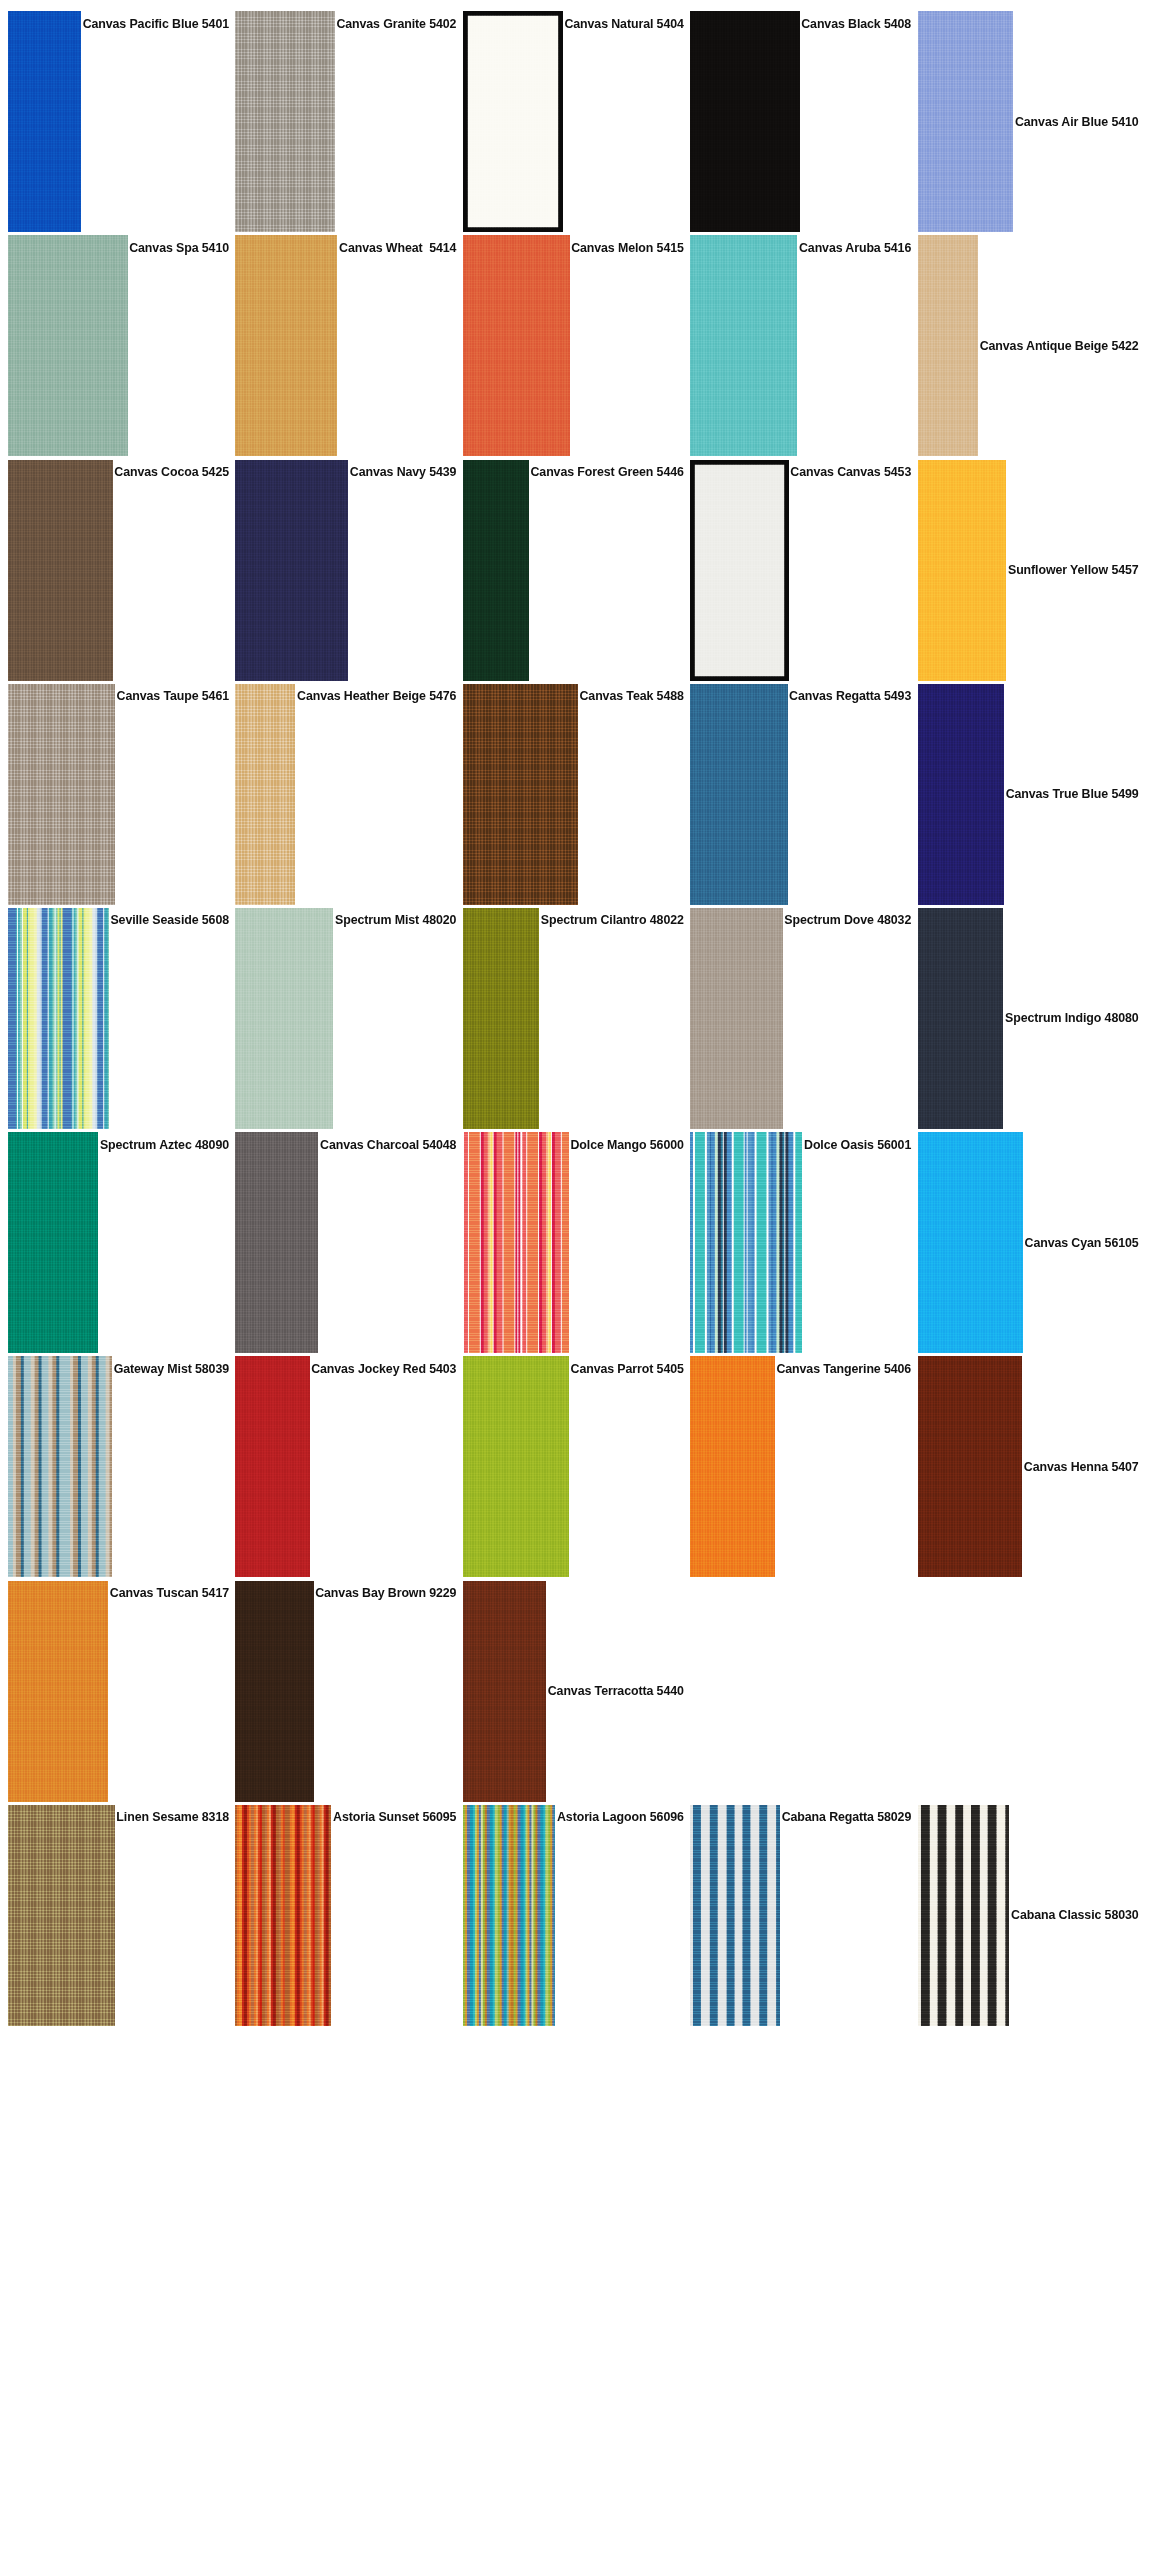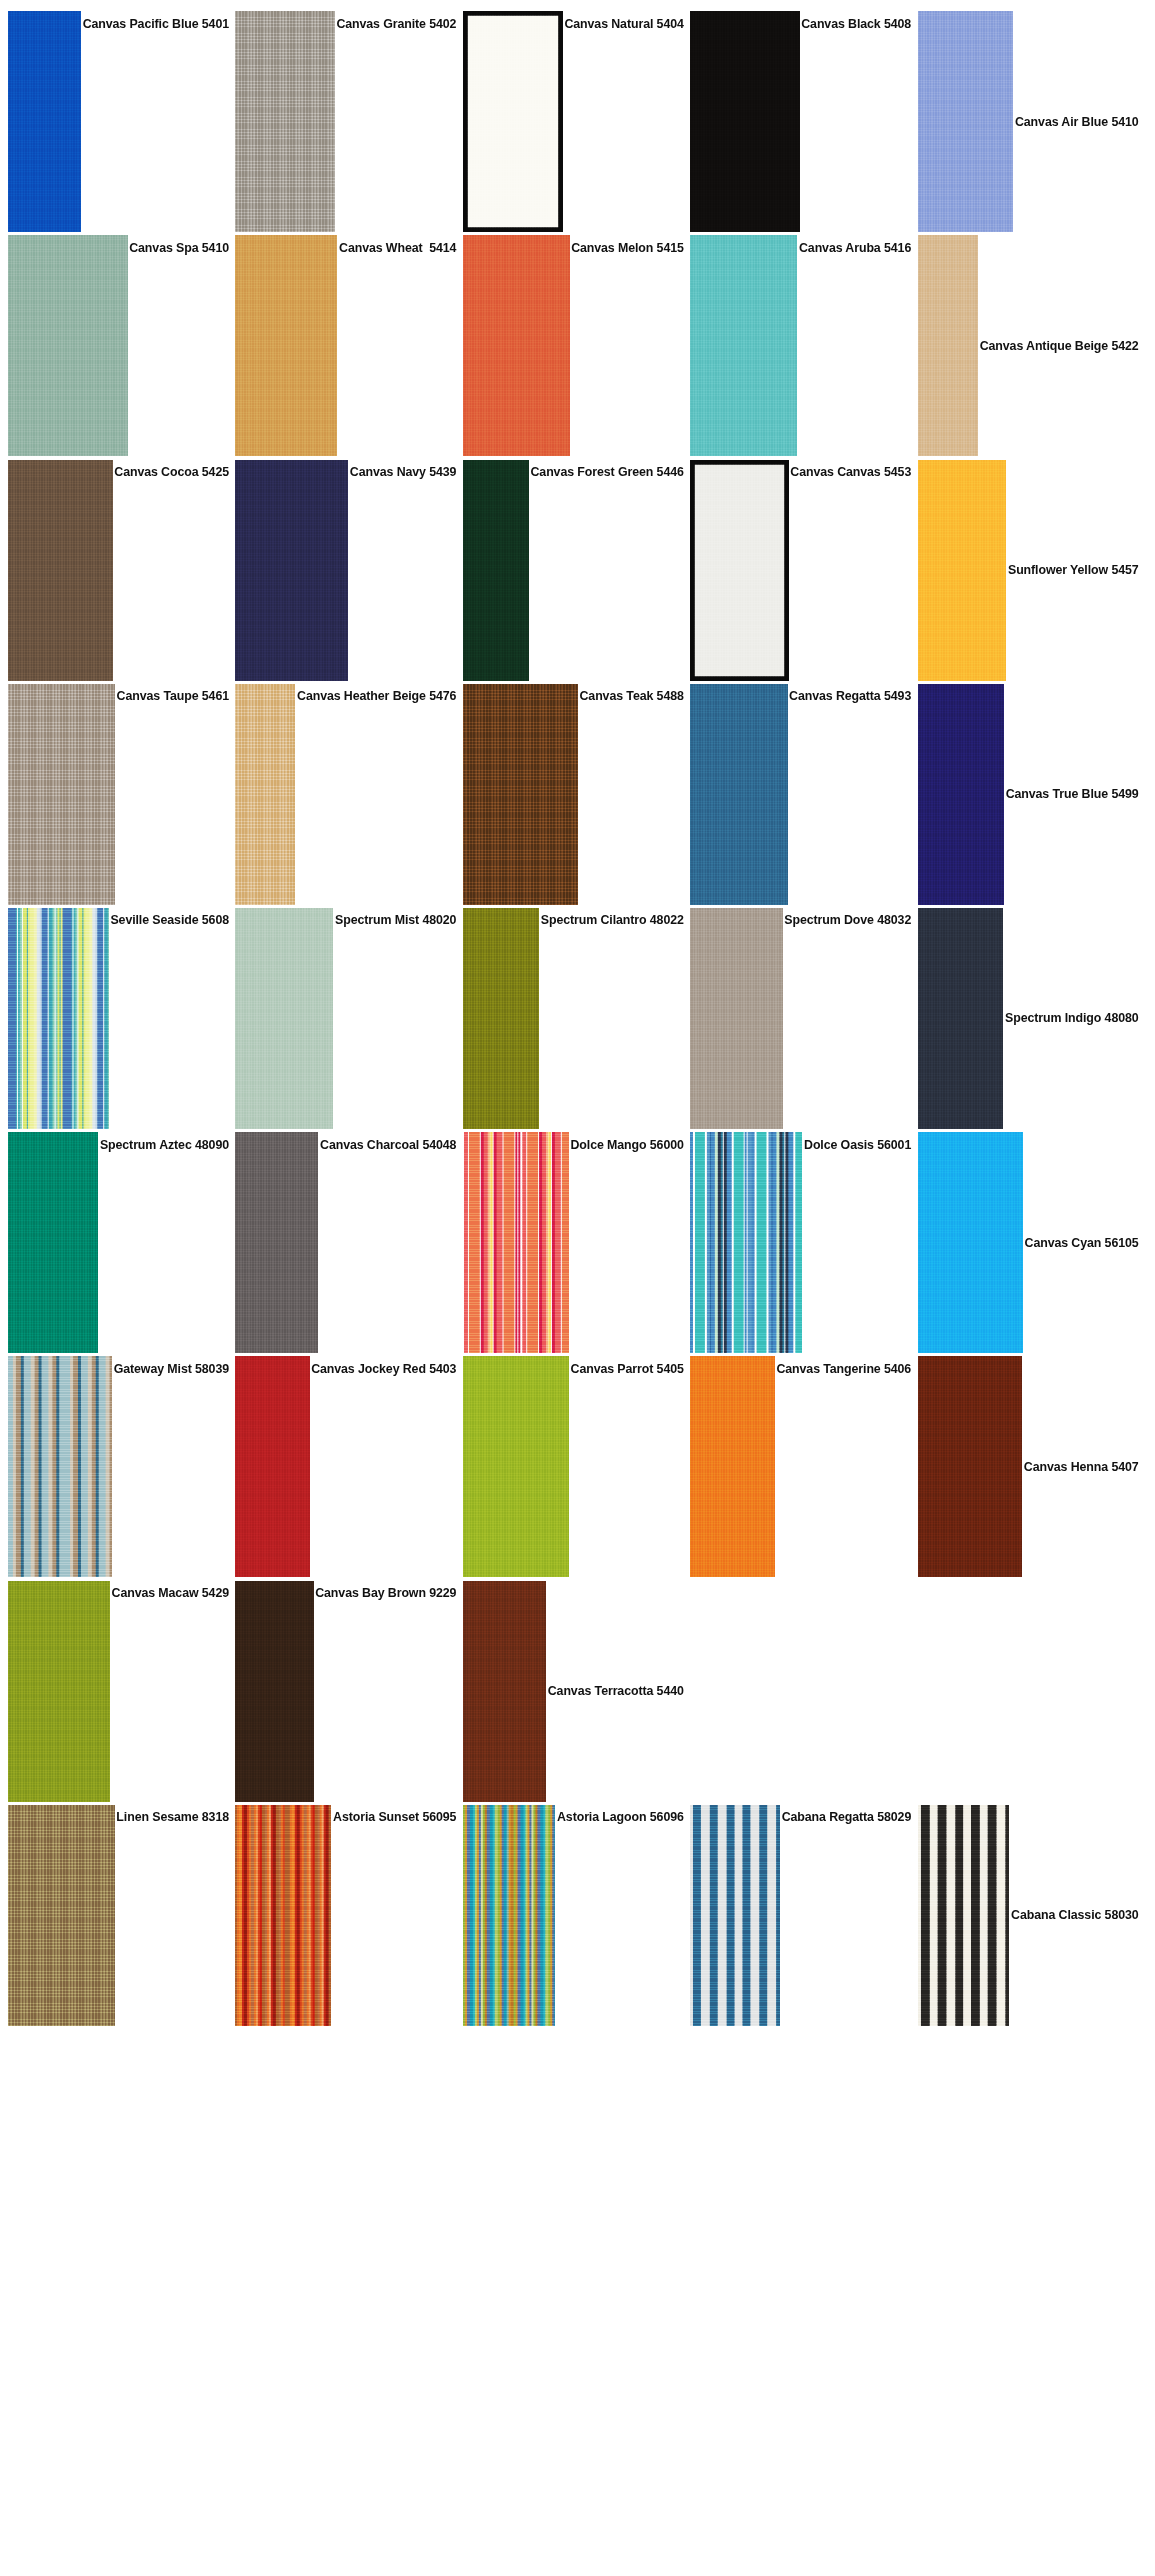--- a/index.html
+++ b/index.html
@@ -270,22 +270,22 @@
         <div class="swatch-chip tex-canvas" style="background-color: rgb(240, 124, 30);"></div>
         <div class="swatch-label">Canvas Tangerine 5406</div>
       </div>
       <div class="swatch-cell">
         <div class="swatch-chip tex-canvas" style="background-color: rgb(107, 36, 16);"></div>
         <div class="swatch-label">Canvas Henna 5407</div>
       </div>
     </div>
     <div class="swatch-row">
       <div class="swatch-cell">
-        <div class="swatch-chip tex-canvas" style="background-color: rgb(139, 158, 30);"></div>
-        <div class="swatch-label">Canvas Macaw 5429</div>
+        <div class="swatch-chip tex-canvas" style="background-color: rgb(224, 134, 43);"></div>
+        <div class="swatch-label">Canvas Tuscan 5417</div>
       </div>
       <div class="swatch-cell">
         <div class="swatch-chip tex-canvas" style="background-color: rgb(54, 34, 22);"></div>
         <div class="swatch-label">Canvas Bay Brown 9229</div>
       </div>
       <div class="swatch-cell">
         <div class="swatch-chip tex-canvas" style="background-color: rgb(109, 44, 22);"></div>
         <div class="swatch-label">Canvas Terracotta 5440</div>
       </div>
     </div>

